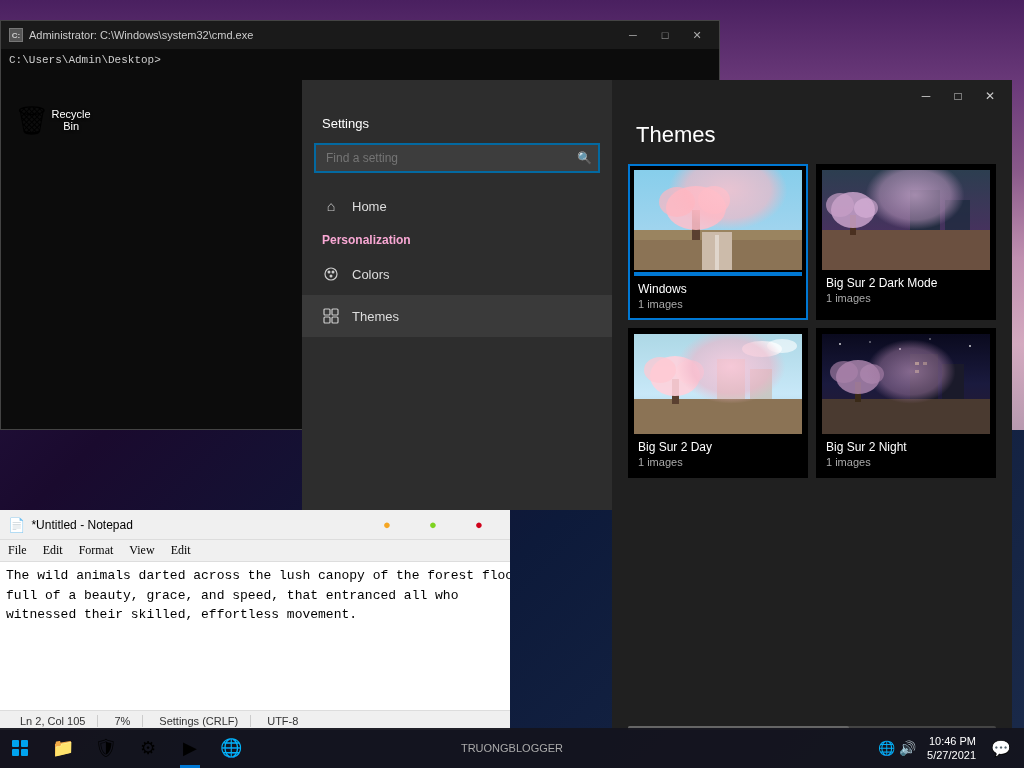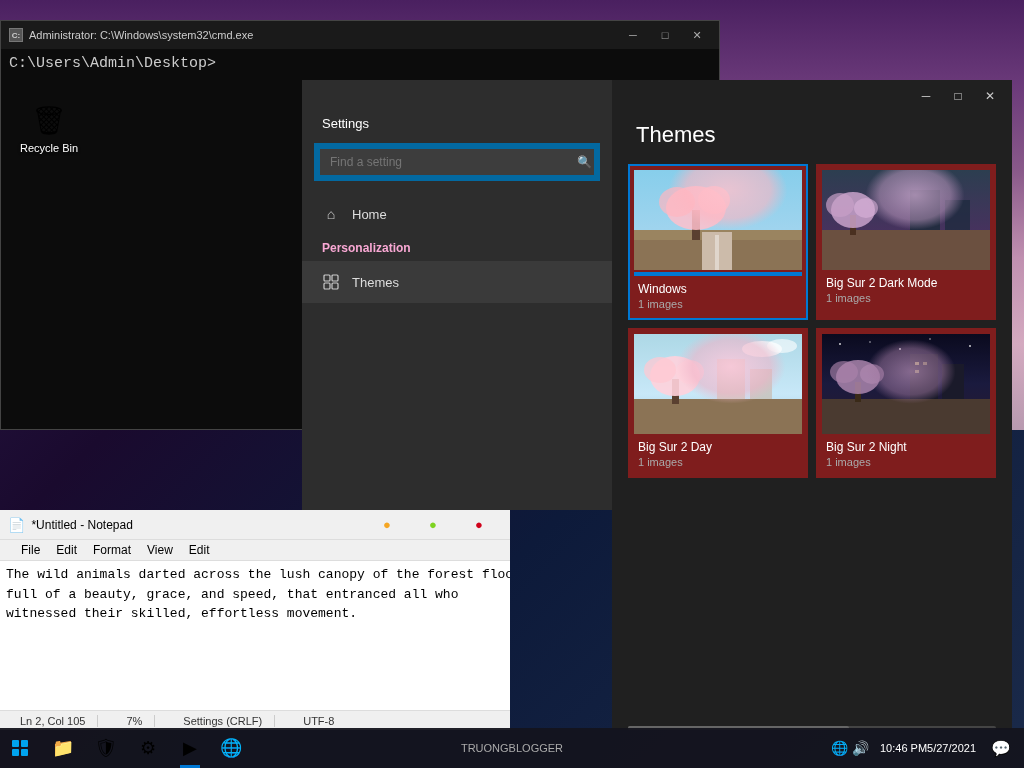--- a/index.html
+++ b/index.html
@@ -94,31 +94,31 @@
       cursor: pointer;
       display: flex;
       align-items: center;
       justify-content: center;
     }
 
     .cmd-content {
       padding: 4px 8px;
       color: #ccc;
       font-family: 'Courier New', monospace;
-      font-size: 15px;
+      font-size: 11px;
       line-height: 1.4;
     }
 
     
     .desktop-icon {
       position: absolute;
       top: 100px;
       left: 14px;
       display: flex;
-      flex-direction: column;
+      flex-direction: row;
       align-items: center;
       gap: 2px;
       cursor: pointer;
       width: 70px;
     }
 
     .desktop-icon-img {
       width: 40px;
       height: 40px;
       display: flex;
@@ -154,21 +154,21 @@
     }
 
     .settings-search {
       margin: 0 12px 12px;
       position: relative;
     }
 
     .settings-search input {
       width: 100%;
       background: #3d3d3d;
-      border: 6px solid #0369a1;
+      border: 2px solid #0369a1;
       color: #aaa;
       padding: 6px 16px 6px 10px;
       font-size: 12px;
       outline: none;
     }
 
     .settings-search-icon {
       position: absolute;
       right: 8px;
       top: 50%;
@@ -250,21 +250,21 @@
     }
 
     .themes-grid {
       display: grid;
       grid-template-columns: 1fr 1fr;
       gap: 8px;
       padding: 0 16px;
     }
 
     .theme-card {
-      background: #7f1d1d;
+      background: #000000;
       cursor: pointer;
       padding: 4px;
       border: 2px solid transparent;
     }
 
     .theme-card.selected {
       border-color: #0078d4;
     }
 
     .theme-img {
@@ -402,22 +402,23 @@
       font-size: 13px;
       cursor: pointer;
       display: flex;
       align-items: center;
       justify-content: center;
     }
 
     .notepad-menu {
       display: flex;
       background: #f0f0f0;
-      padding: 0 13px;
+      padding: 0 0;
       border-bottom: 1px solid #ddd;
+      font-family: Liberation Serif, serif;
     }
 
     .np-menu-item {
       padding: 3px 8px;
       font-size: 12px;
       color: #000;
       cursor: pointer;
     }
 
     .notepad-content {
@@ -435,21 +436,21 @@
       position: absolute;
       bottom: 0;
       left: 0;
       right: 0;
       height: 20px;
       background: #f0f0f0;
       border-top: 1px solid #ddd;
       display: flex;
       align-items: center;
       padding: 0 8px;
-      gap: 16px;
+      gap: 4px;
     }
 
     .np-status-item {
       font-size: 11px;
       color: #333;
       padding: 0 12px;
       border-right: 1px solid #ccc;
     }
 
     .np-status-item:last-child { border-right: none; }
@@ -550,21 +551,21 @@
     }
 
     .tray-icon {
       font-size: 14px;
       color: #ccc;
       cursor: pointer;
     }
 
     .taskbar-clock {
       display: flex;
-      flex-direction: row;
+      flex-direction: column;
       align-items: flex-end;
       color: #fff;
       font-size: 11px;
       line-height: 1.3;
       cursor: pointer;
       padding: 0 4px;
     }
 
     .notification-btn {
       width: 30px;
@@ -643,20 +644,31 @@
     </div>
 
     <div class="home-nav-item">
       <div class="nav-icon">⌂</div>
       <span>Home</span>
     </div>
 
     <div class="settings-section-label">Personalization</div>
 
 
+    <div class="settings-nav-item">
+      <div class="nav-icon">
+        <svg width="16" height="16" viewBox="0 0 16 16">
+          <circle cx="8" cy="8" r="6" stroke="#ccc" stroke-width="1.2" fill="none"></circle>
+          <circle cx="6" cy="6" r="1.5" fill="#ccc"></circle>
+          <circle cx="10" cy="6" r="1.5" fill="#ccc"></circle>
+          <circle cx="8" cy="10" r="1.5" fill="#ccc"></circle>
+        </svg>
+      </div>
+      <span>Colors</span>
+    </div>
 
 
     <div class="settings-nav-item active">
       <div class="nav-icon">
         <svg width="16" height="16" viewBox="0 0 16 16">
           <rect x="1" y="1" width="6" height="6" rx="1" stroke="#ccc" stroke-width="1.2" fill="none"></rect>
           <rect x="9" y="1" width="6" height="6" rx="1" stroke="#ccc" stroke-width="1.2" fill="none"></rect>
           <rect x="1" y="9" width="6" height="6" rx="1" stroke="#ccc" stroke-width="1.2" fill="none"></rect>
           <rect x="9" y="9" width="6" height="6" rx="1" stroke="#ccc" stroke-width="1.2" fill="none"></rect>
         </svg>

